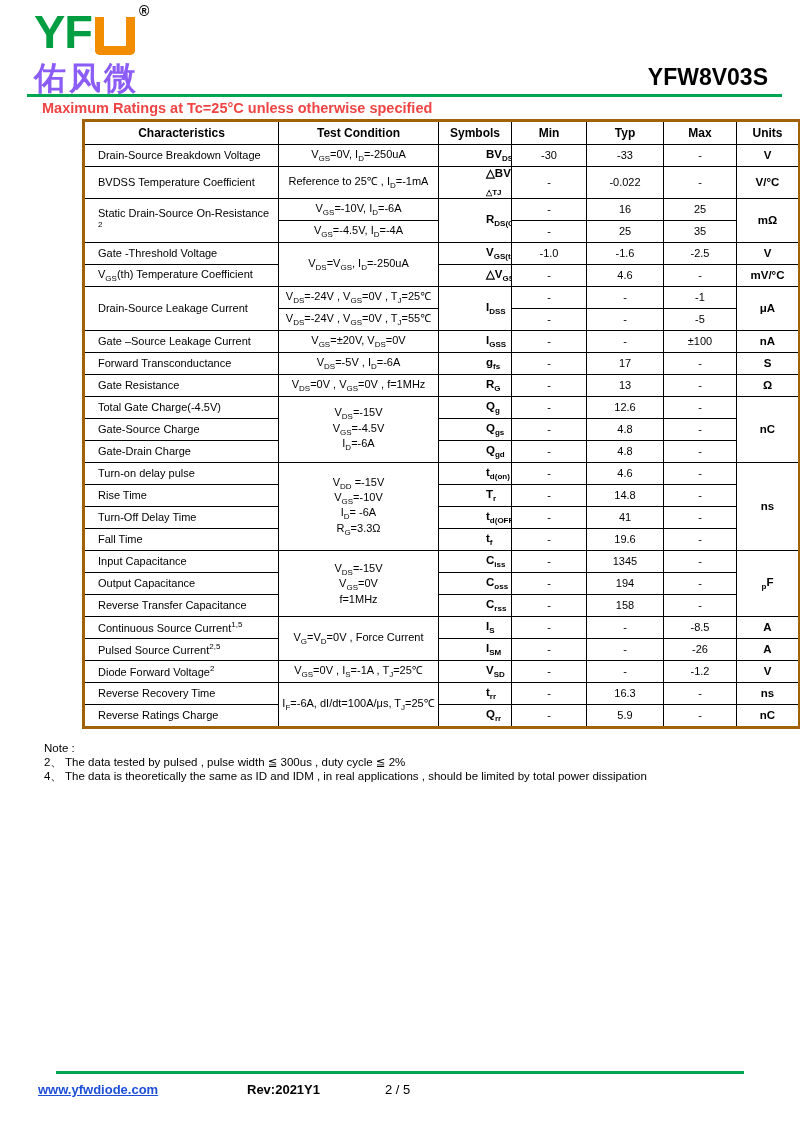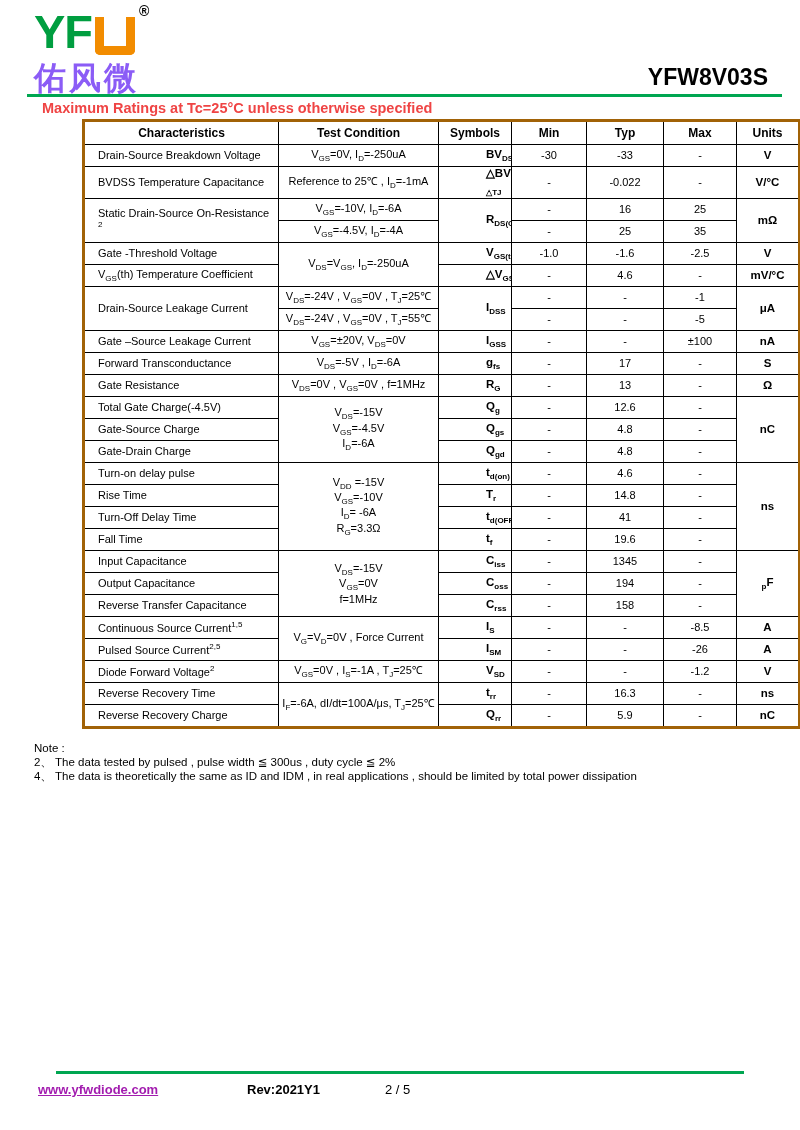--- a/index.html
+++ b/index.html
@@ -32,27 +32,27 @@
   .ratings td{height:21px;font-size:11px;line-height:1.15;}
   td.char{text-align:left;padding-left:13px;}
   td.cond{text-align:center;}
   td.sym{text-align:left;font-weight:bold;font-size:11.5px;padding-left:47px;}
   td.val{text-align:center;}
   td.unit{text-align:center;font-weight:bold;font-size:11.5px;}
   .ratings sub{font-size:8px;}
   .ratings sup{font-size:8px;}
 
   
-  .notes{position:absolute;top:741px;left:34px;width:745px;font-size:11.5px;line-height:14px;}
+  .notes{position:absolute;top:741px;left:44px;width:745px;font-size:11.5px;line-height:14px;}
   .notes .note-line{white-space:nowrap;}
 
   
   .rule-bottom{position:absolute;top:1071px;left:56px;width:688px;height:3px;background:#00A651;}
   .footer-link{position:absolute;top:1082px;left:38px;font-size:13px;font-weight:bold;
-               color:#a21caf;text-decoration:underline;}
+               color:#1d4ed8;text-decoration:underline;}
   .footer-rev{position:absolute;top:1082px;left:247px;font-size:13px;font-weight:bold;}
   .footer-page{position:absolute;top:1082px;left:385px;font-size:13px;font-weight:normal;}
   .footer-company{position:absolute;top:1082px;left:519px;font-size:13.5px;font-weight:bold;}
 </style>
 </head>
 <body>
 
 <div class="page">
 
   <div class="logo">
@@ -95,21 +95,21 @@
         <tr>
           <td class="char">Drain-Source Breakdown Voltage</td>
           <td class="cond">V<sub>GS</sub>=0V, I<sub>D</sub>=-250uA</td>
           <td class="sym">BV<sub>DSS</sub></td>
           <td class="val">-30</td>
           <td class="val">-33</td>
           <td class="val">-</td>
           <td class="unit">V</td>
         </tr>
         <tr>
-          <td class="char">BVDSS Temperature Capacitance</td>
+          <td class="char">BVDSS Temperature Coefficient</td>
           <td class="cond">Reference to 25℃ , I<sub>D</sub>=-1mA</td>
           <td class="sym">△BV<sub>DSS/△TJ</sub></td>
           <td class="val">-</td>
           <td class="val">-0.022</td>
           <td class="val">-</td>
           <td class="unit">V/°C</td>
         </tr>
         <tr>
           <td class="char" rowspan="2">Static Drain-Source On-Resistance <sup>2</sup></td>
           <td class="cond">V<sub>GS</sub>=-10V, I<sub>D</sub>=-6A</td>
@@ -289,21 +289,21 @@
         <tr>
           <td class="char">Reverse Recovery Time</td>
           <td class="cond" rowspan="2">I<sub>F</sub>=-6A, dI/dt=100A/μs, T<sub>J</sub>=25℃</td>
           <td class="sym">t<sub>rr</sub></td>
           <td class="val">-</td>
           <td class="val">16.3</td>
           <td class="val">-</td>
           <td class="unit">ns</td>
         </tr>
         <tr>
-          <td class="char">Reverse Recovery Charge</td>
+          <td class="char">Reverse Ratings Charge</td>
           <td class="sym">Q<sub>rr</sub></td>
           <td class="val">-</td>
           <td class="val">5.9</td>
           <td class="val">-</td>
           <td class="unit">nC</td>
         </tr>
       </tbody>
   </table>
 
   <div class="notes">

